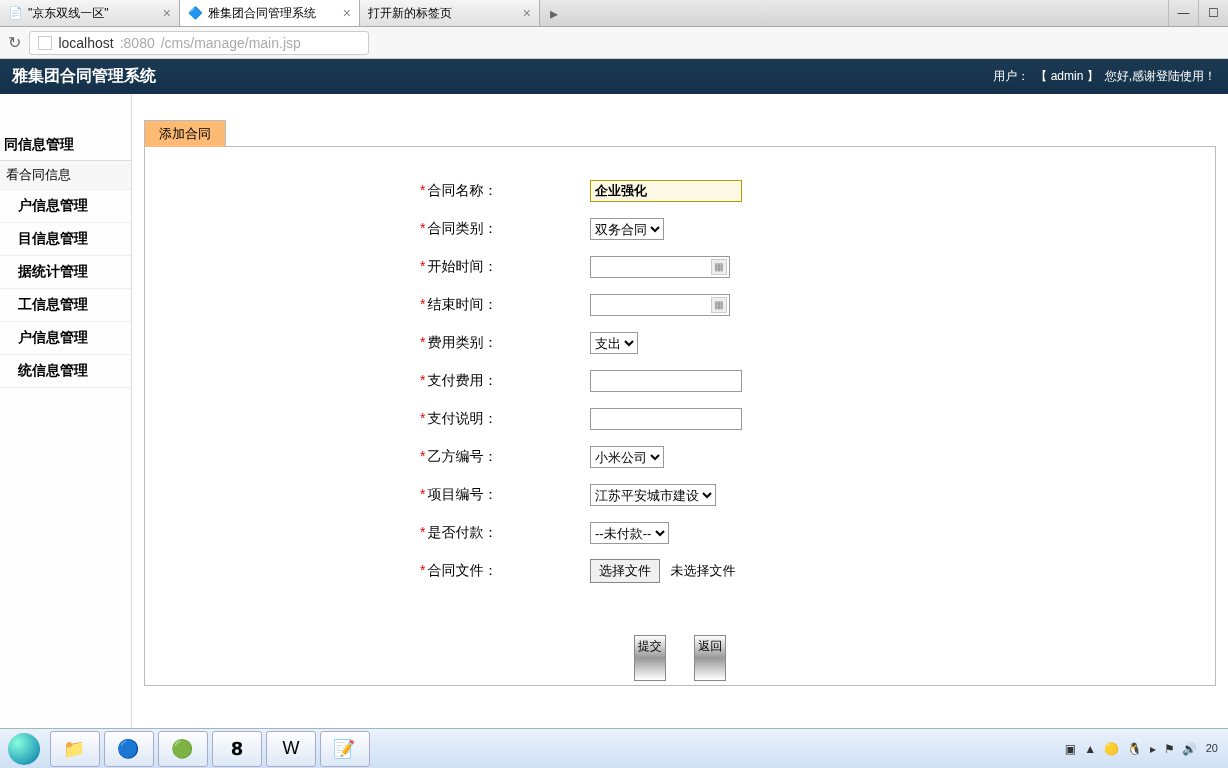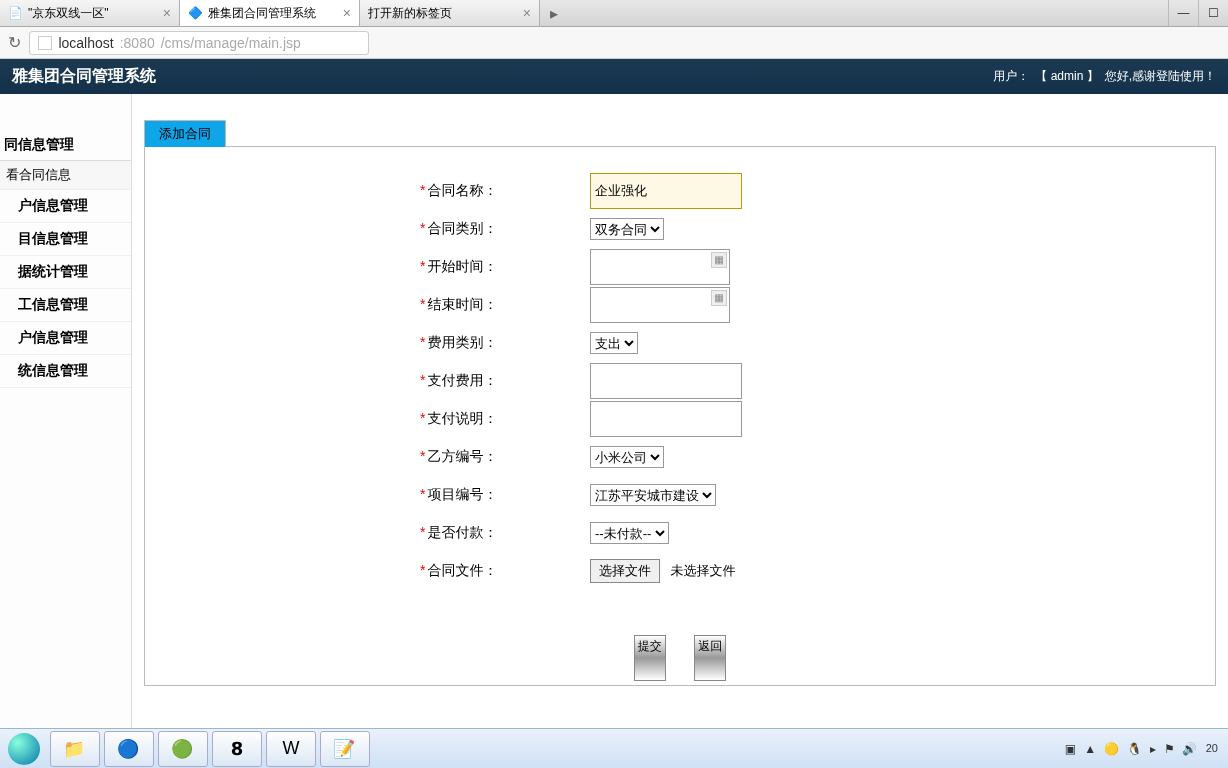--- a/index.html
+++ b/index.html
@@ -29,28 +29,28 @@
 
 
 .app-body { display: flex; height: calc(768px - 27px - 32px - 35px - 40px); }
 .sidebar { width: 132px; background: #fdfdfd; border-right: 1px solid #ddd; padding-top: 36px; }
 .side-header { font-size: 14px; font-weight: bold; border-bottom: 1px solid #ddd; padding: 6px 4px; }
 .side-sub { font-size: 13px; padding: 5px 6px; background: #f7f7f7; border-bottom: 1px solid #eee; cursor: pointer; }
 .side-item { font-size: 14px; font-weight: bold; padding: 7px 18px; border-bottom: 1px solid #eee; cursor: pointer; }
 
 .content { flex: 1; padding: 28px 12px 12px 12px; position: relative; }
 .tab-strip { position: absolute; top: 26px; left: 12px; }
-.tab-label { display: inline-block; border: 1px solid #bbb; border-bottom: none; padding: 4px 14px; font-size: 13px; background: #0ea5e9; }
+.tab-label { display: inline-block; border: 1px solid #bbb; border-bottom: none; padding: 4px 14px; font-size: 13px; background: #fdba74; }
 .panel { border: 1px solid #bbb; margin-top: 24px; padding: 30px 40px 40px 40px; height: 540px; }
 
 .form { width: 520px; margin: 0 auto; }
 .row { display: flex; align-items: center; margin-bottom: 10px; height: 28px; }
 .lbl { width: 170px; font-size: 14px; padding-right: 6px; white-space: nowrap; }
 .req { color: #e00; margin-right: 2px; }
-.control input[type=text] { border: 1px solid #999; height: 36px; padding: 0 4px; font-size: 13px; }
+.control input[type=text] { border: 1px solid #999; height: 22px; padding: 0 4px; font-size: 13px; font-weight: bold; }
 .control input.wide { width: 152px; }
 .control input.extra { width: 152px; background: #fdf9e5; border: 1px solid #b89b00; }
 .control input.date { width: 140px; }
 .date-wrap { position: relative; display: inline-block; }
 .cal-icon { position: absolute; right: 3px; top: 3px; width: 16px; height: 16px; background: #eee; border: 1px solid #ccc; font-size: 10px; text-align: center; line-height: 14px; color: #888; }
 .control select { border: 1px solid #999; height: 22px; font-size: 13px; background: #fff; }
 .file-btn { border: 1px solid #888; background: #f0f0f0; padding: 2px 8px; font-size: 13px; cursor: pointer; }
 .file-status { font-size: 13px; margin-left: 6px; }
 
 .action-row { text-align: center; margin-top: 50px; }

